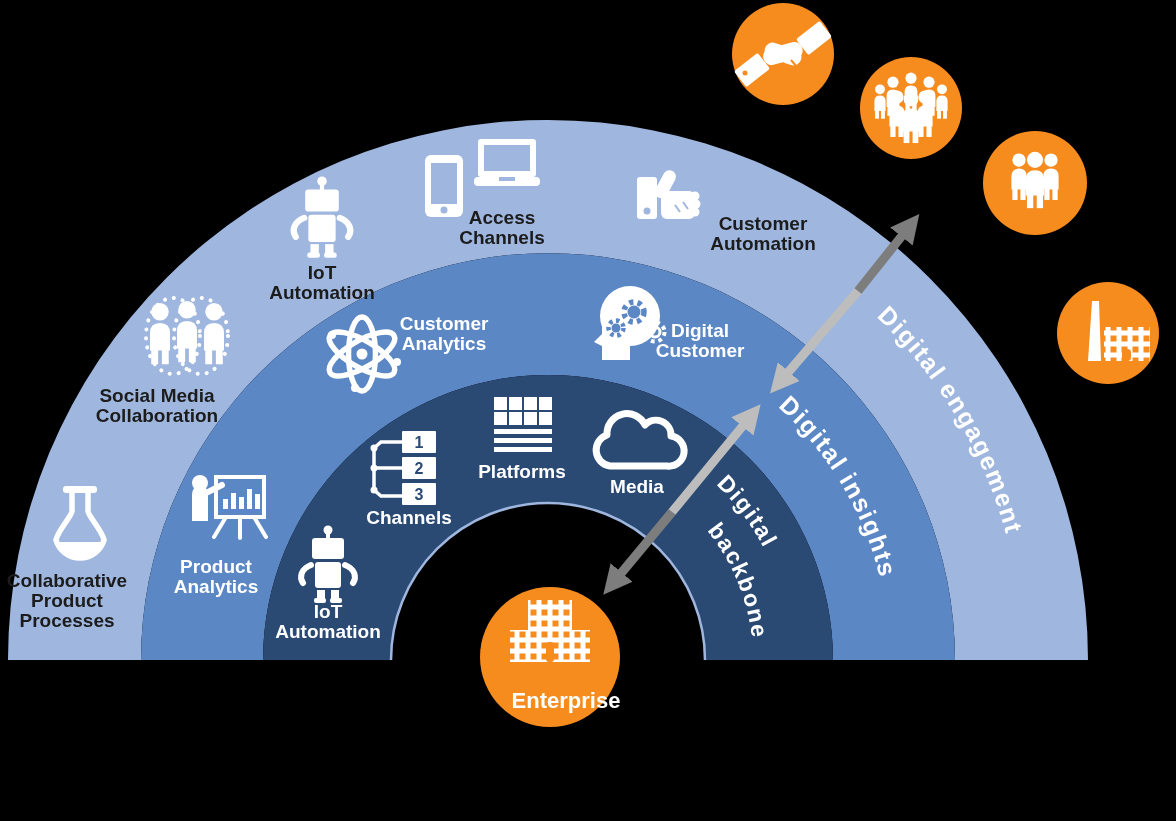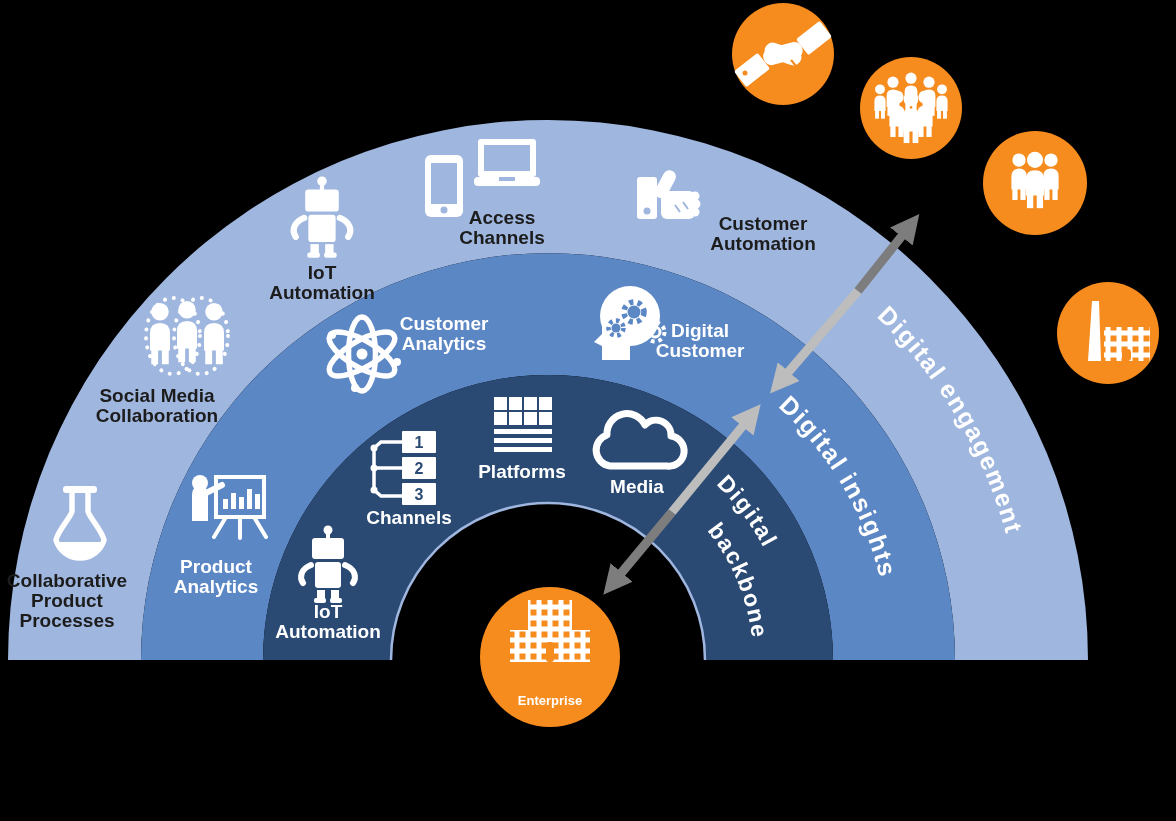--- a/index.html
+++ b/index.html
@@ -4,21 +4,21 @@
 <style>
   html,body{margin:0;padding:0;background:#000;}
   .canvas{position:relative;width:1176px;height:821px;background:#000;overflow:hidden;
           font-family:"Liberation Sans",sans-serif;}
   .layer{position:absolute;left:0;top:0;}
   .lbl{position:absolute;transform:translate(-50%,-50%);text-align:center;
        font-weight:bold;white-space:nowrap;font-size:19px;line-height:20px;}
   .lbl span{display:block;}
   .dark{color:#1C1C1C;}
   .light{color:#FFFFFF;}
-  .enterprise-lbl{font-size:13px;}
+  .enterprise-lbl{font-size:22px;margin-left:16px;}
   .arc-text{fill:#FFFFFF;font-weight:bold;letter-spacing:1.5px;}
 </style>
 </head>
 <body>
 
 <div class="canvas">
 
 <svg class="layer" width="1176" height="821" viewBox="0 0 1176 821">
   <defs>
     <marker id="ah-dark" viewBox="0 0 10 10" refX="2" refY="5" markerWidth="3.2" markerHeight="3.2" orient="auto">

